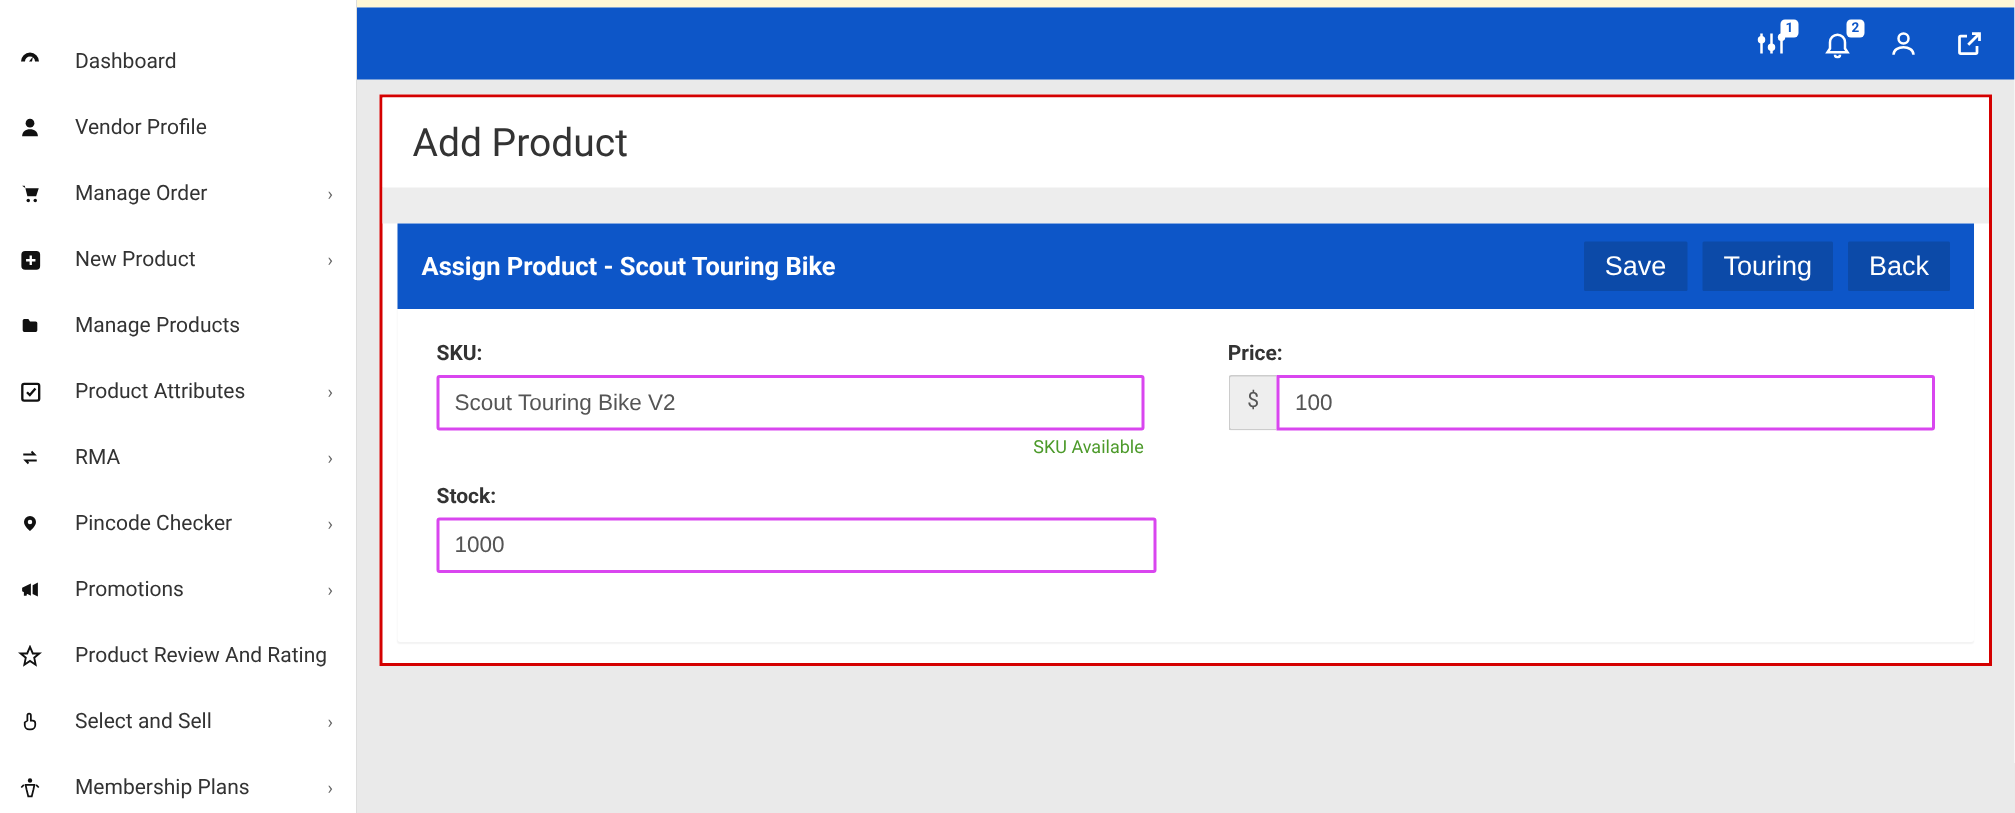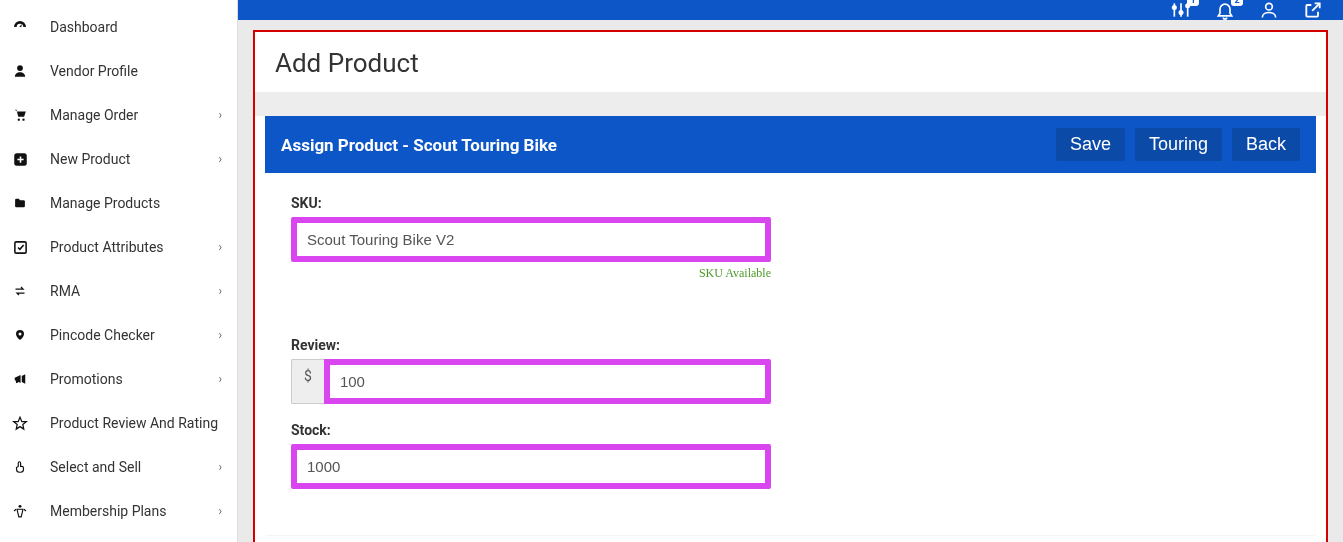--- a/index.html
+++ b/index.html
@@ -13,21 +13,21 @@
     height: 542px;
     overflow: hidden;
   }
 
   
   .sidebar {
     width: 238px;
     background: #fff;
     border-right: 1px solid #ddd;
     overflow-y: auto;
-    padding-top: 5px;
+    padding-top: 19px;
     flex-shrink: 0;
     position: relative;
   }
   
   .sidebar::-webkit-scrollbar { width: 10px; }
   .sidebar::-webkit-scrollbar-thumb { background: #c1c1c1; border-radius: 4px; }
   .sidebar::-webkit-scrollbar-track { background: #f1f1f1; }
 
   .nav-item {
     display: flex;
@@ -150,38 +150,37 @@
     border-radius: 1px;
   }
 
   .panel-body {
     padding: 22px 26px 28px 26px;
   }
   .form-row {
     display: flex;
     gap: 56px;
     margin-bottom: 18px;
-    flex-direction: column;
   }
   .form-group {
     flex: 1;
     min-width: 0;
   }
   .form-label {
     font-weight: 700;
     font-size: 14px;
     color: #333;
     display: block;
     margin-bottom: 6px;
   }
   .form-control, .form-select {
     width: 100%;
     padding: 8px 10px;
     font-size: 15px;
-    border: 6px solid #d946ef;
+    border: 2px solid #d946ef;
     border-radius: 2px;
     color: #555;
     background: #fff;
     outline: none;
   }
   .form-select {
     appearance: none;
     background-image: linear-gradient(45deg, transparent 50%, #666 50%), linear-gradient(135deg, #666 50%, transparent 50%);
     background-position: calc(100% - 18px) 16px, calc(100% - 13px) 16px;
     background-size: 5px 5px, 5px 5px;
@@ -200,21 +199,20 @@
     border-radius: 2px 0 0 2px;
   }
   .input-group .form-control {
     border-radius: 0 2px 2px 0;
   }
   .hint-green {
     color: #4c9a2a;
     font-size: 12px;
     text-align: right;
     margin-top: 4px;
-    font-family: Liberation Serif, serif;
   }
 
   
   .panel-body .form-group { max-width: 480px; }
 
   svg { display: block; }
 </style>
 </head>
 <body>
 
@@ -386,21 +384,21 @@
 
         <div class="panel-body">
 
           <div class="form-row">
             <div class="form-group">
               <label class="form-label">SKU:</label>
               <input class="form-control" type="text" value="Scout Touring Bike V2" style="">
               <div class="hint-green">SKU Available</div>
             </div>
             <div class="form-group">
-              <label class="form-label">Review:</label>
+              <label class="form-label">Price:</label>
               <div class="input-group">
                 <span class="input-addon">$</span>
                 <input class="form-control" type="text" value="100" style="">
               </div>
             </div>
           </div>
 
           <div class="form-row">
             <div class="form-group">
               <label class="form-label">Stock:</label>

